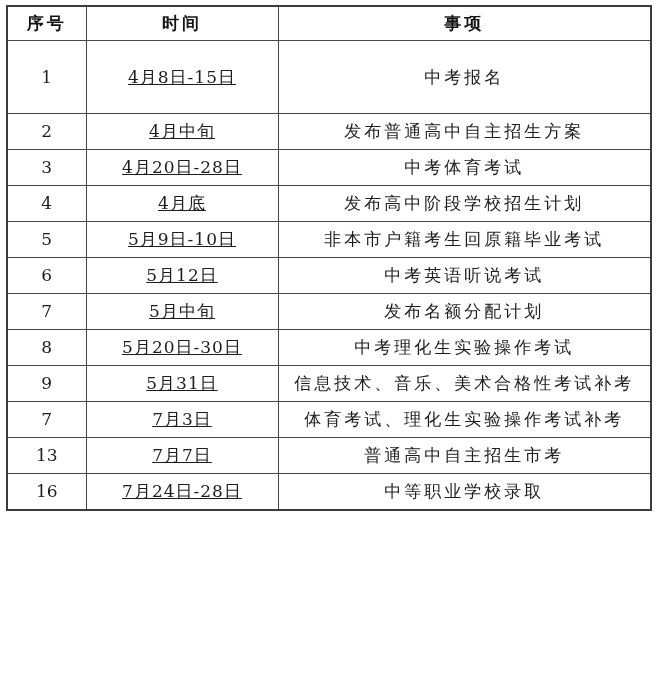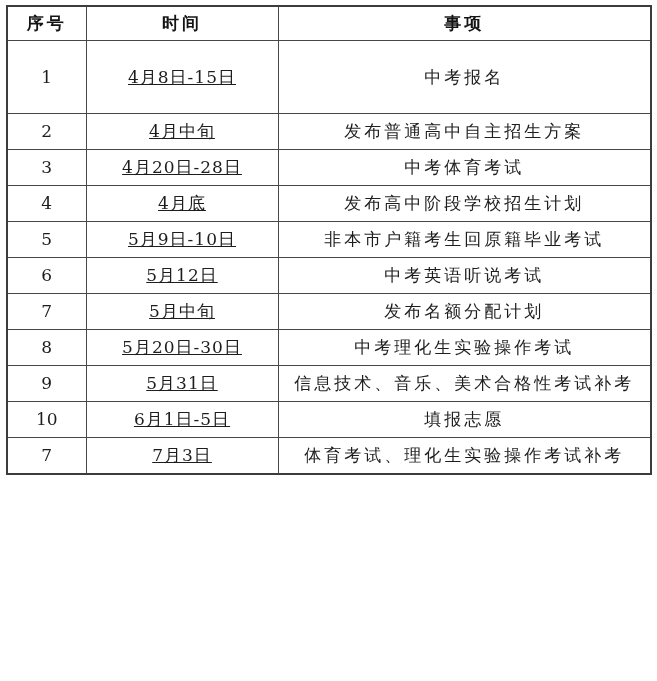--- a/index.html
+++ b/index.html
@@ -118,24 +118,29 @@
         <td class="no-cell">8</td>
         <td class="time-cell">5月20日-30日</td>
         <td class="item-cell">中考理化生实验操作考试</td>
       </tr>
       <tr>
         <td class="no-cell">9</td>
         <td class="time-cell">5月31日</td>
         <td class="item-cell">信息技术、音乐、美术合格性考试补考</td>
       </tr>
       <tr>
-        <td class="no-cell">10</td>
-        <td class="time-cell">6月1日-5日</td>
-        <td class="item-cell">填报志愿</td>
-      </tr>
-      <tr>
         <td class="no-cell">7</td>
         <td class="time-cell">7月3日</td>
         <td class="item-cell">体育考试、理化生实验操作考试补考</td>
+      </tr>
+      <tr>
+        <td class="no-cell">13</td>
+        <td class="time-cell">7月7日</td>
+        <td class="item-cell">普通高中自主招生市考</td>
+      </tr>
+      <tr>
+        <td class="no-cell">16</td>
+        <td class="time-cell">7月24日-28日</td>
+        <td class="item-cell">中等职业学校录取</td>
       </tr>
     </tbody>
   </table>
 </div>
 
 </body></html>

